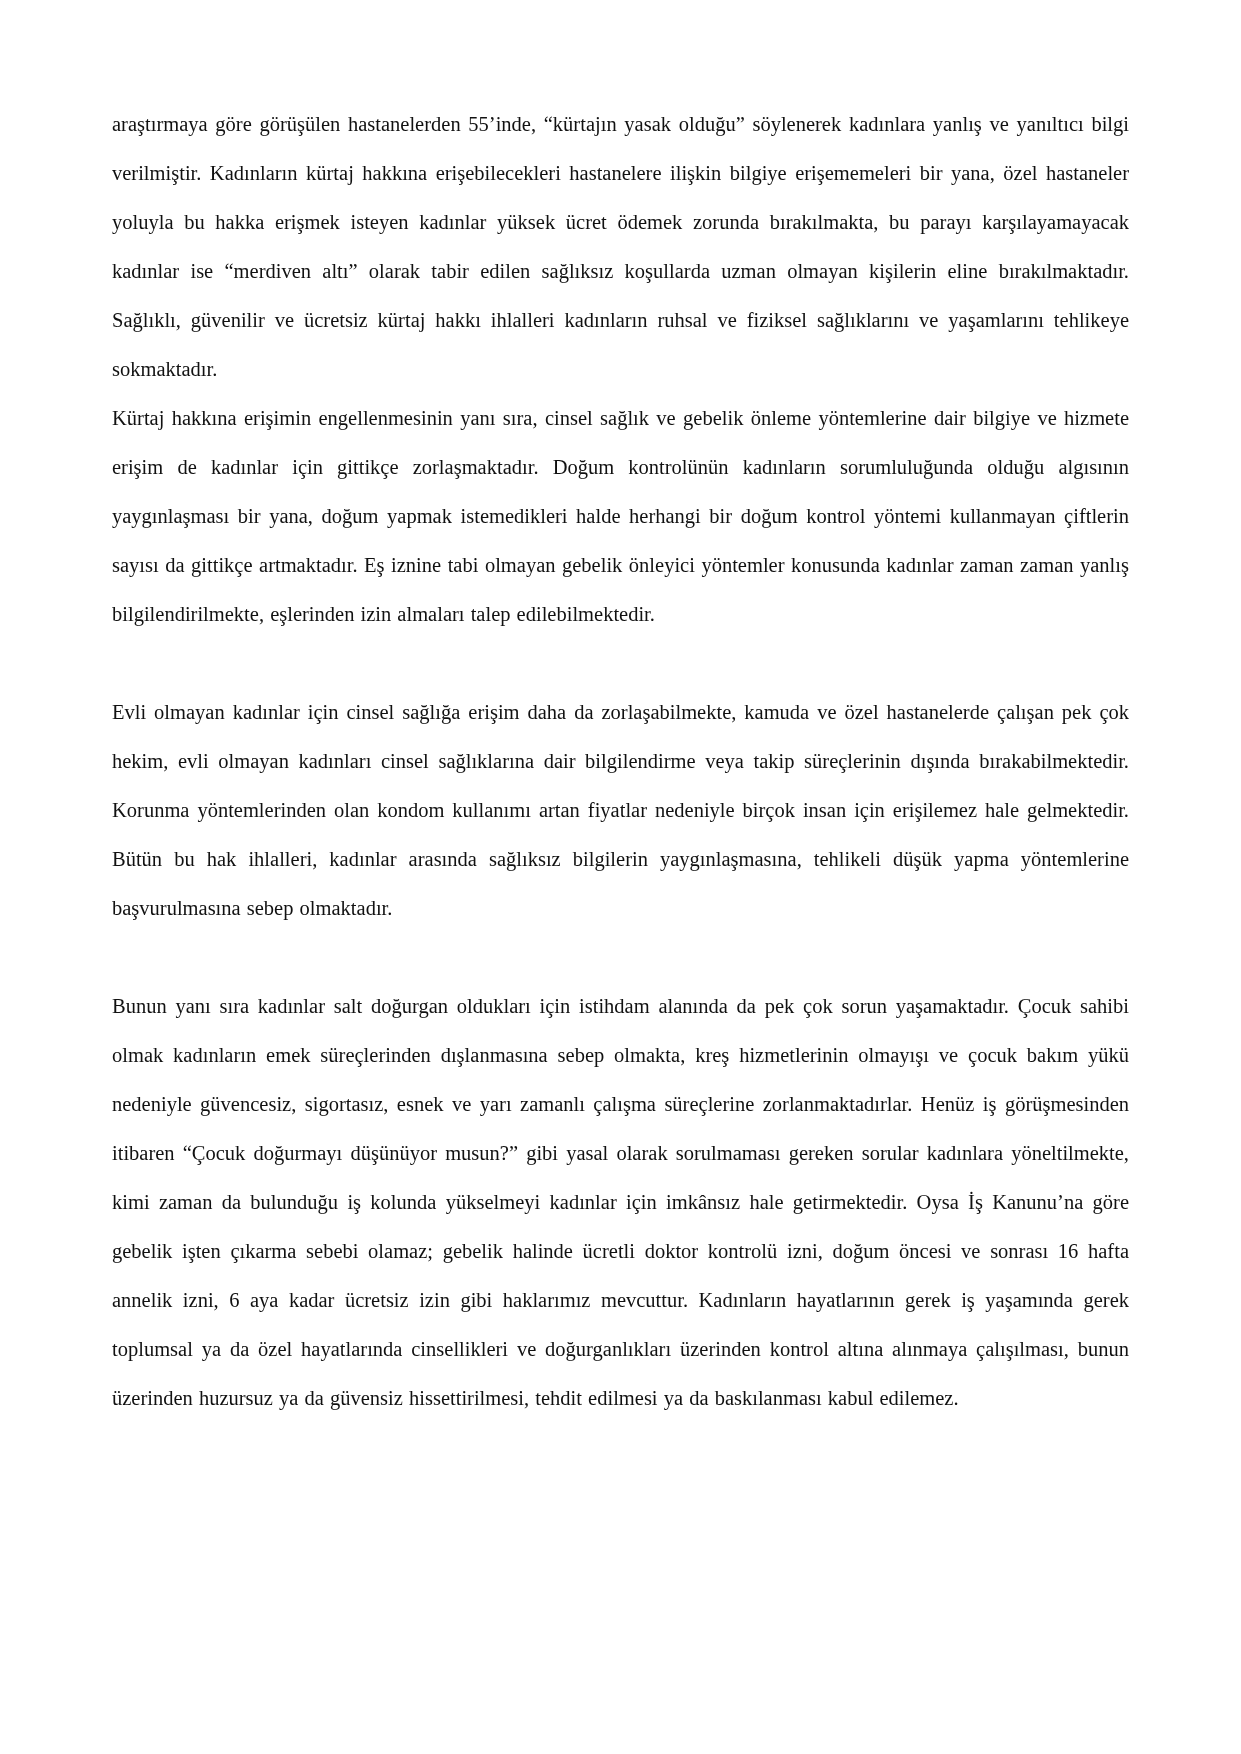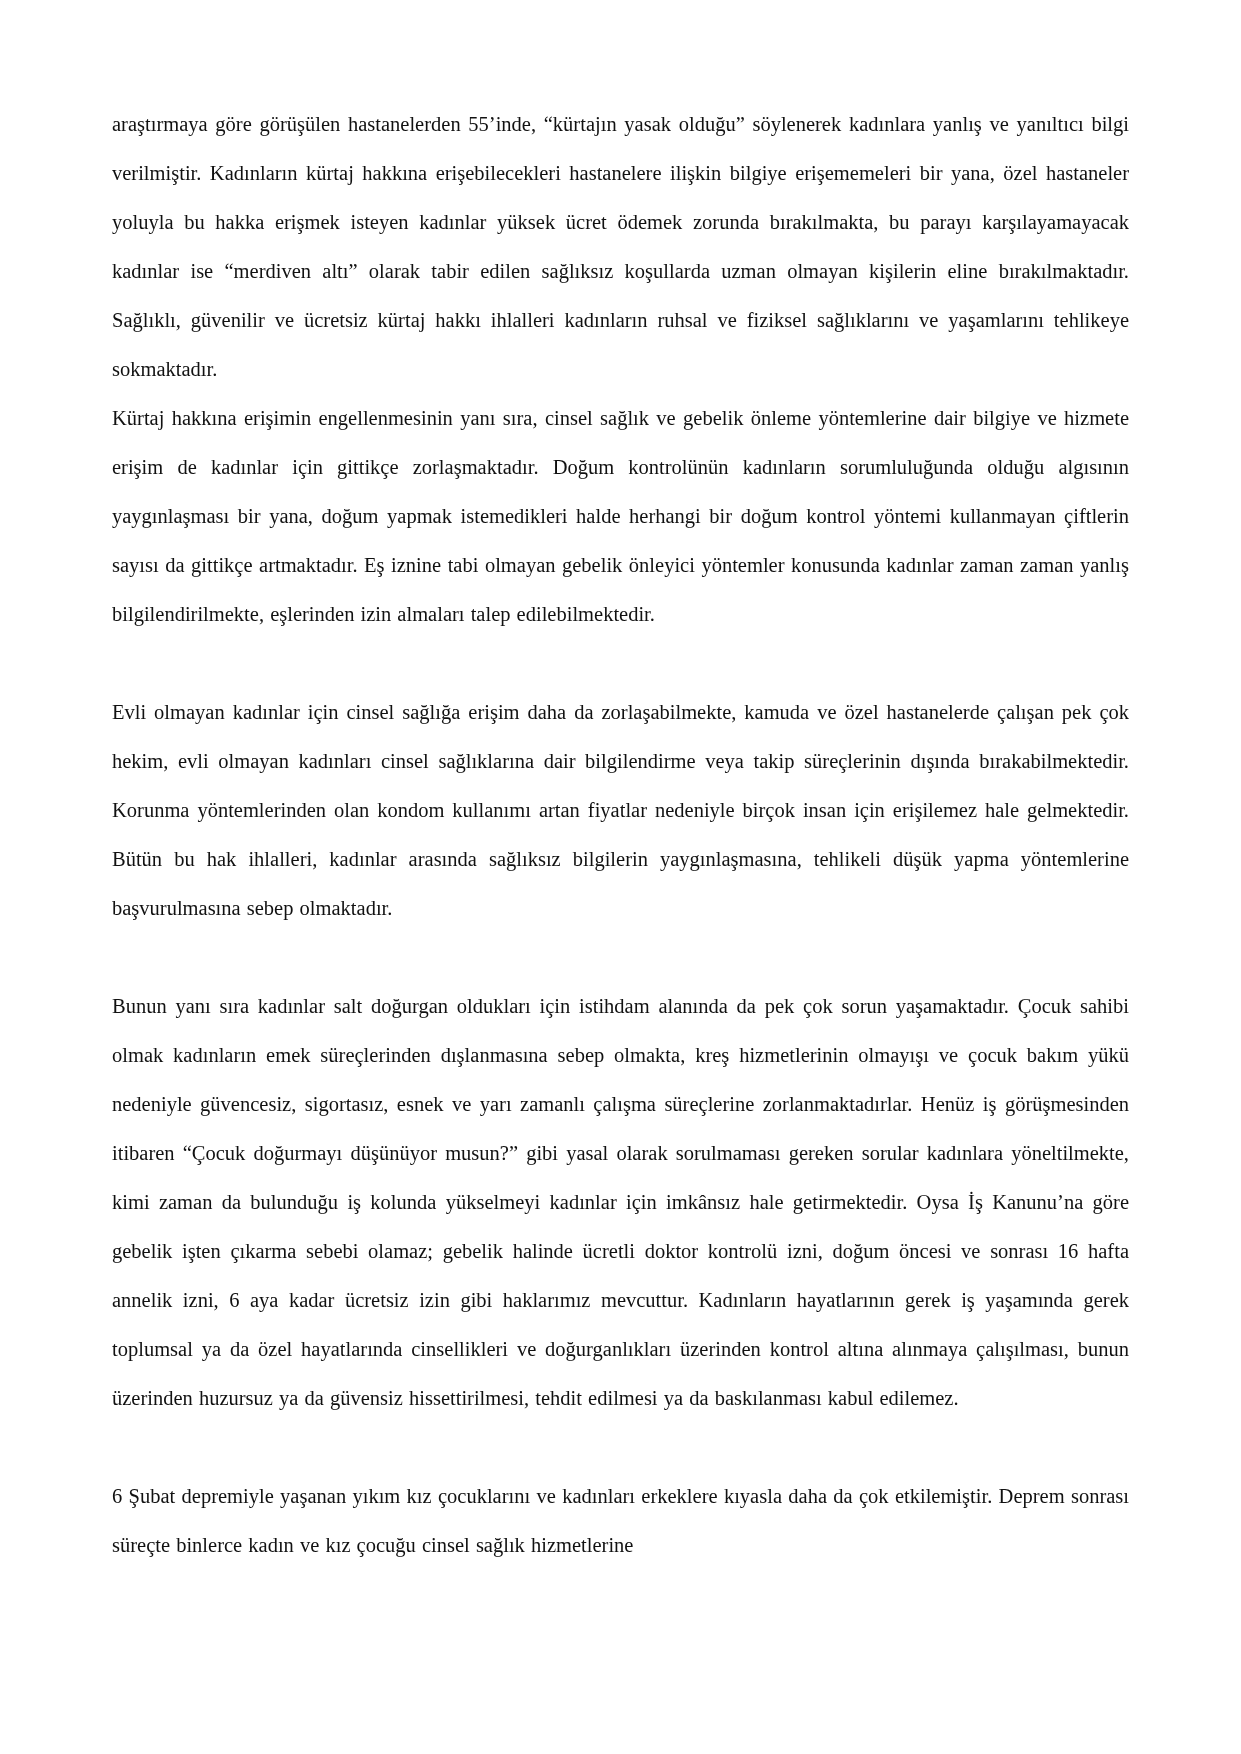--- a/index.html
+++ b/index.html
@@ -32,15 +32,14 @@
 </style>
 </head>
 <body>
 
 <div class="page">
   <div class="body-text">
     <p>araştırmaya göre görüşülen hastanelerden 55’inde, “kürtajın yasak olduğu” söylenerek kadınlara yanlış ve yanıltıcı bilgi verilmiştir. Kadınların kürtaj hakkına erişebilecekleri hastanelere ilişkin bilgiye erişememeleri bir yana, özel hastaneler yoluyla bu hakka erişmek isteyen kadınlar yüksek ücret ödemek zorunda bırakılmakta, bu parayı karşılayamayacak kadınlar ise “merdiven altı” olarak tabir edilen sağlıksız koşullarda uzman olmayan kişilerin eline bırakılmaktadır. Sağlıklı, güvenilir ve ücretsiz kürtaj hakkı ihlalleri kadınların ruhsal ve fiziksel sağlıklarını ve yaşamlarını tehlikeye sokmaktadır.</p>
     <p>Kürtaj hakkına erişimin engellenmesinin yanı sıra, cinsel sağlık ve gebelik önleme yöntemlerine dair bilgiye ve hizmete erişim de kadınlar için gittikçe zorlaşmaktadır. Doğum kontrolünün kadınların sorumluluğunda olduğu algısının yaygınlaşması bir yana, doğum yapmak istemedikleri halde herhangi bir doğum kontrol yöntemi kullanmayan çiftlerin sayısı da gittikçe artmaktadır. Eş iznine tabi olmayan gebelik önleyici yöntemler konusunda kadınlar zaman zaman yanlış bilgilendirilmekte, eşlerinden izin almaları talep edilebilmektedir.</p>
     <p class="gap">Evli olmayan kadınlar için cinsel sağlığa erişim daha da zorlaşabilmekte, kamuda ve özel hastanelerde çalışan pek çok hekim, evli olmayan kadınları cinsel sağlıklarına dair bilgilendirme veya takip süreçlerinin dışında bırakabilmektedir. Korunma yöntemlerinden olan kondom kullanımı artan fiyatlar nedeniyle birçok insan için erişilemez hale gelmektedir. Bütün bu hak ihlalleri, kadınlar arasında sağlıksız bilgilerin yaygınlaşmasına, tehlikeli düşük yapma yöntemlerine başvurulmasına sebep olmaktadır.</p>
     <p class="gap">Bunun yanı sıra kadınlar salt doğurgan oldukları için istihdam alanında da pek çok sorun yaşamaktadır. Çocuk sahibi olmak kadınların emek süreçlerinden dışlanmasına sebep olmakta, kreş hizmetlerinin olmayışı ve çocuk bakım yükü nedeniyle güvencesiz, sigortasız, esnek ve yarı zamanlı çalışma süreçlerine zorlanmaktadırlar. Henüz iş görüşmesinden itibaren “Çocuk doğurmayı düşünüyor musun?” gibi yasal olarak sorulmaması gereken sorular kadınlara yöneltilmekte, kimi zaman da bulunduğu iş kolunda yükselmeyi kadınlar için imkânsız hale getirmektedir. Oysa İş Kanunu’na göre gebelik işten çıkarma sebebi olamaz; gebelik halinde ücretli doktor kontrolü izni, doğum öncesi ve sonrası 16 hafta annelik izni, 6 aya kadar ücretsiz izin gibi haklarımız mevcuttur. Kadınların hayatlarının gerek iş yaşamında gerek toplumsal ya da özel hayatlarında cinsellikleri ve doğurganlıkları üzerinden kontrol altına alınmaya çalışılması, bunun üzerinden huzursuz ya da güvensiz hissettirilmesi, tehdit edilmesi ya da baskılanması kabul edilemez.</p>
-    <p class="gap">6 Şubat depremiyle yaşanan yıkım kız çocuklarını ve kadınları erkeklere kıyasla daha da çok etkilemiştir. Deprem sonrası süreçte binlerce kadın ve kız çocuğu cinsel sağlık hizmetlerine</p>
   </div>
 </div>
 
 </body></html>

